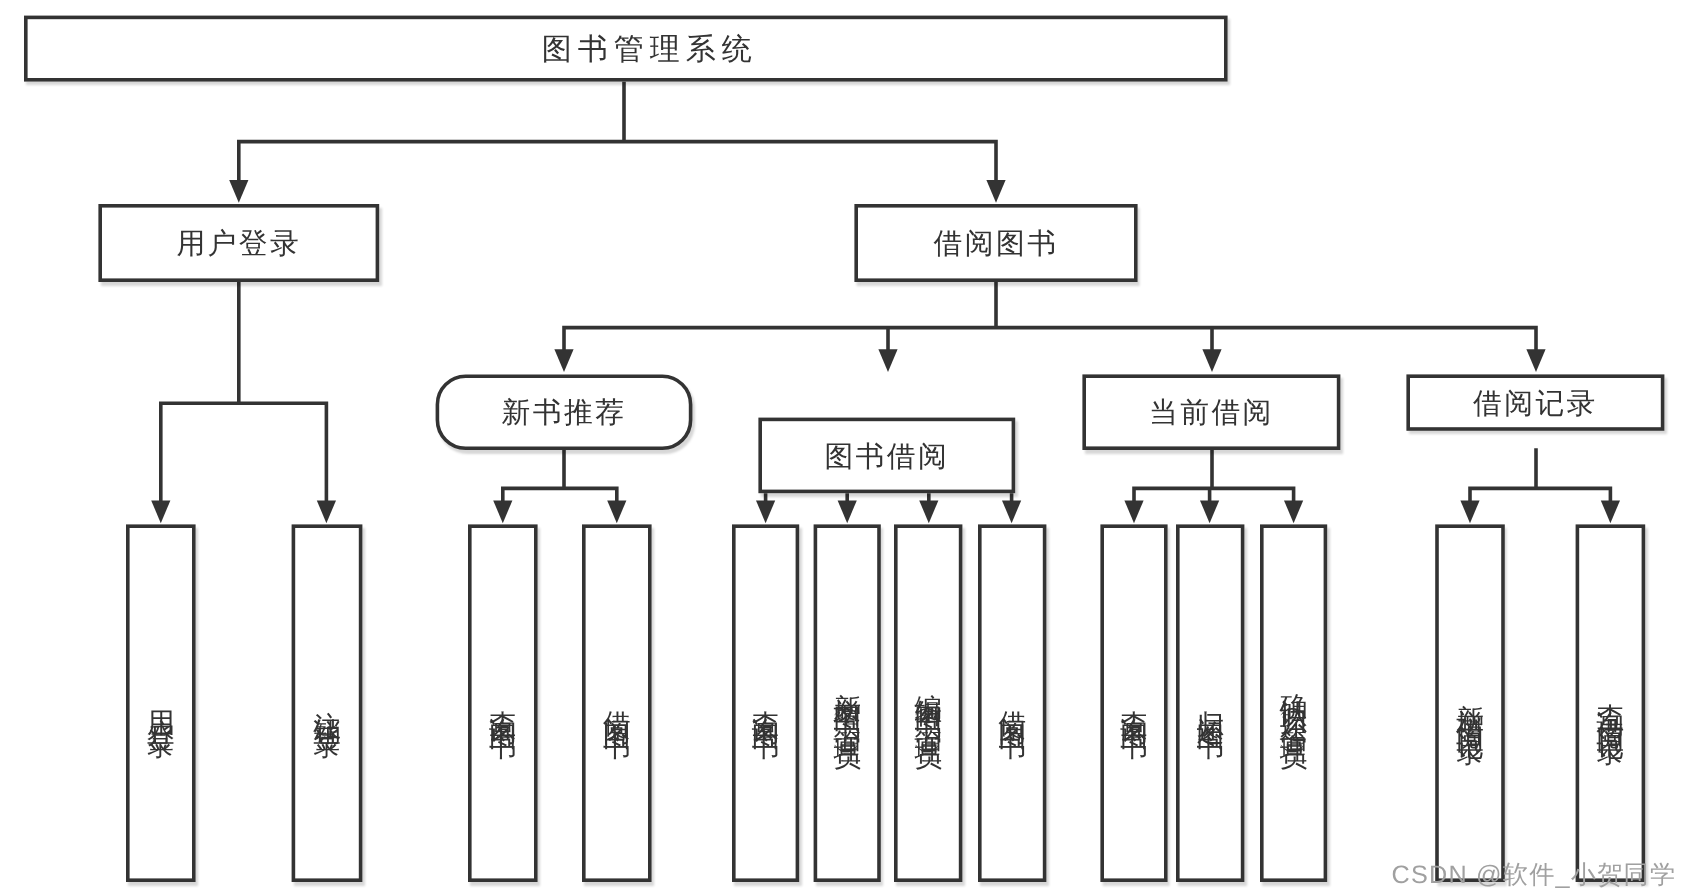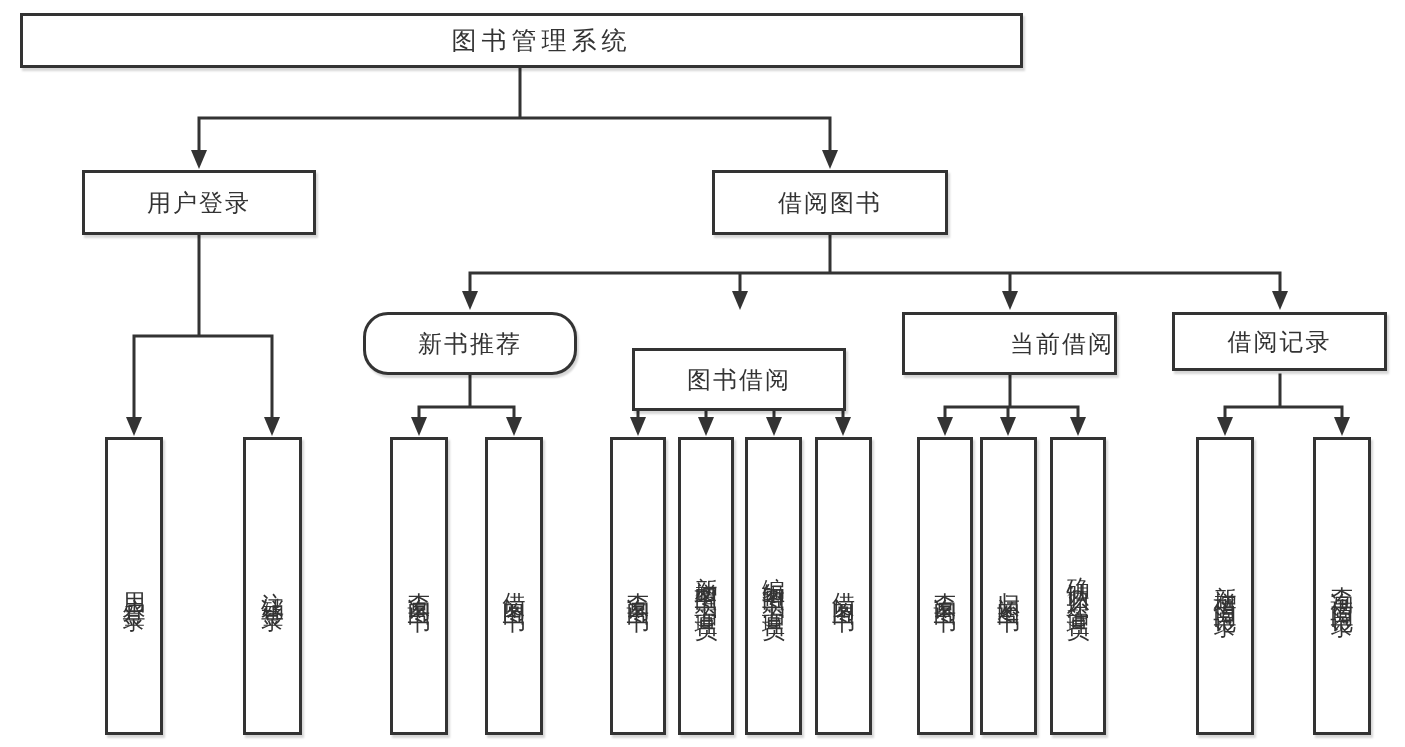--- a/index.html
+++ b/index.html
@@ -130,24 +130,24 @@
   <div class="node" style="left:712px; top:170px; width:236px; height:65px;">
     <span class="h-label">借阅图书</span>
   </div>
 
   <div class="node" style="left:363px; top:312px; width:214px; height:63px;border-radius:25px;">
     <span class="h-label">新书推荐</span>
   </div>
   <div class="node" style="left:632px; top:312px; width:214px; height:63px;margin-top:36px;">
     <span class="h-label">图书借阅</span>
   </div>
-  <div class="node" style="left:902px; top:312px; width:215px; height:63px;justify-content:flex-end;">
+  <div class="node" style="left:902px; top:312px; width:215px; height:63px;">
     <span class="h-label">当前借阅</span>
   </div>
-  <div class="node" style="left:1172px; top:312px; width:215px; height:59px;">
+  <div class="node" style="left:1172px; top:312px; width:215px; height:47px;">
     <span class="h-label">借阅记录</span>
   </div>
 
   <div class="node v-node" style="left:105px; top:437px; width:58px; height:298px;">
     <span>用户登录</span>
   </div>
   <div class="node v-node" style="left:243px; top:437px; width:59px; height:298px;">
     <span>注销登录</span>
   </div>
 
@@ -181,14 +181,15 @@
     <span>确认归还（管理员）</span>
   </div>
 
   <div class="node v-node" style="left:1196px; top:437px; width:58px; height:298px;">
     <span>新增借阅记录</span>
   </div>
   <div class="node v-node" style="left:1313px; top:437px; width:58px; height:298px;">
     <span>查询借阅记录</span>
   </div>
 
+  <div class="watermark">CSDN @软件_小贺同学</div>
 
 </div>
 
 </body></html>

